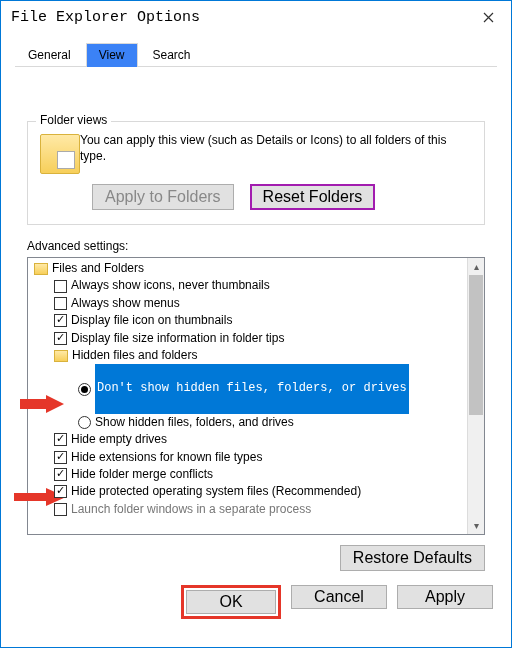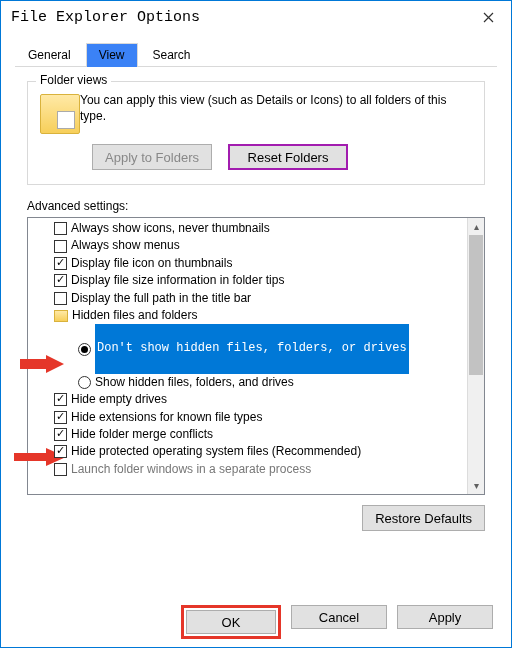--- a/index.html
+++ b/index.html
@@ -56,20 +56,21 @@
   }
   .tabpage {
     margin: 0 14px;
     padding: 14px 12px 10px 12px;
   }
   .groupbox {
     border: 1px solid #d9d9d9;
     padding: 10px 12px 14px 12px;
     position: relative;
     margin-bottom: 14px;
+    margin-top: 40px;
   }
   .groupbox .legend {
     position: absolute;
     top: -9px;
     left: 8px;
     background: #fff;
     padding: 0 4px;
     font-size: 12px;
   }
   .fv-row { display: flex; align-items: flex-start; }
@@ -90,21 +91,21 @@
   .fv-text { font-size: 12px; line-height: 1.35; }
   .fv-btns { display: flex; gap: 16px; margin-top: 10px; margin-left: 52px; }
   .btn {
     min-width: 120px;
     height: 26px;
     border: 1px solid #adadad;
     background: #e1e1e1;
     display: inline-flex;
     align-items: center;
     justify-content: center;
-    font-size: 13px;
+    font-size: 16px;
     padding: 0 12px;
   }
   .btn.disabled { color: #888; }
   .btn.focus { border: 2px solid #a21caf; background:#e1e1e1; padding:0 11px;}
   .adv-label { margin-bottom: 4px; }
   .tree-wrap {
     border: 1px solid #828790;
     height: 278px;
     position: relative;
     display: flex;
@@ -151,21 +152,21 @@
   .rdo.sel::after{content:"";width:7px;height:7px;border-radius:50%;background:#000;display:block;}
   .chk.sel::after{content:"✓"; font-size:11px; position:relative; top:-1px;}
   .ind0{padding-left:4px}
   .ind1{padding-left:24px}
   .ind2r{padding-left:48px}
   .hl { background:#0078d7; color:#fff; padding:16px 2px;font-family:Liberation Mono, monospace;}
   .cutoff { color:#777; }
   .row-btns { display:flex; justify-content:flex-end; margin-top:10px;}
   .footer {
     position:absolute;
-    bottom:8px; right:18px; left:18px;
+    bottom:28px; right:18px; left:18px;
     display:flex; justify-content:flex-end; gap:10px;text-align:right;
   }
   .footer .btn{min-width:96px;height:24px;}
   .ok-wrap{ border:3px solid #e53629; padding:2px; }
   .ok-wrap .btn{min-width:90px;}
   .arrow {
     position:absolute;
     width:40px;height:16px;
   }
   .arrow svg{display:block;}
@@ -213,39 +214,39 @@
             <polygon points="0,4 26,4 26,0 44,9 26,18 26,14 0,14" fill="#e53629"></polygon>
           </svg>
       </div>
       <div class="arrow" style="left:-14px; top:230px;">
         <svg width="52" height="18">
             <polygon points="0,5 32,5 32,0 52,9 32,18 32,13 0,13" fill="#e53629"></polygon>
           </svg>
       </div>
 
       <div class="tree">
+        <div class="node ind0">
+          <span class="folder-ico"></span>
+          <span>Files and Folders</span>
+        </div>
         <div class="node ind1">
           <span class="chk"></span>
           <span>Always show icons, never thumbnails</span>
         </div>
         <div class="node ind1">
           <span class="chk"></span>
           <span>Always show menus</span>
         </div>
         <div class="node ind1">
           <span class="chk sel"></span>
           <span>Display file icon on thumbnails</span>
         </div>
         <div class="node ind1">
           <span class="chk sel"></span>
           <span>Display file size information in folder tips</span>
-        </div>
-        <div class="node ind1">
-          <span class="chk"></span>
-          <span>Display the full path in the title bar</span>
         </div>
         <div class="node ind1">
           <span class="folder-ico"></span>
           <span>Hidden files and folders</span>
         </div>
         <div class="node ind2r">
           <span class="rdo sel"></span>
           <span class="hl">Don't show hidden files, folders, or drives</span>
         </div>
         <div class="node ind2r">

